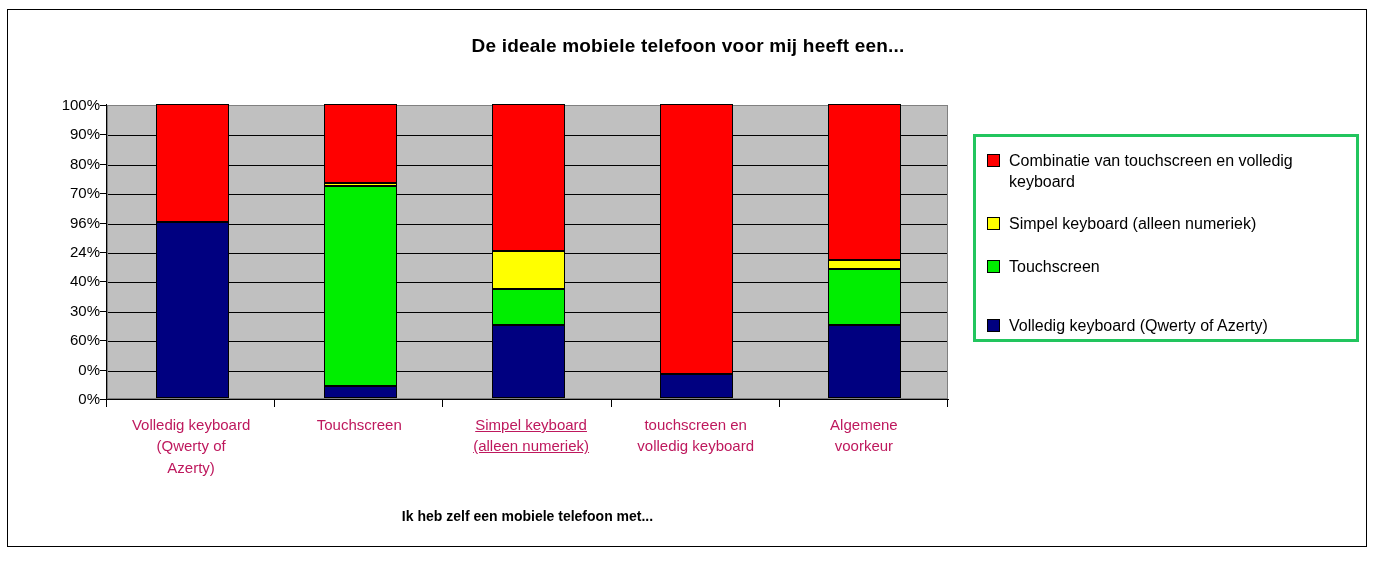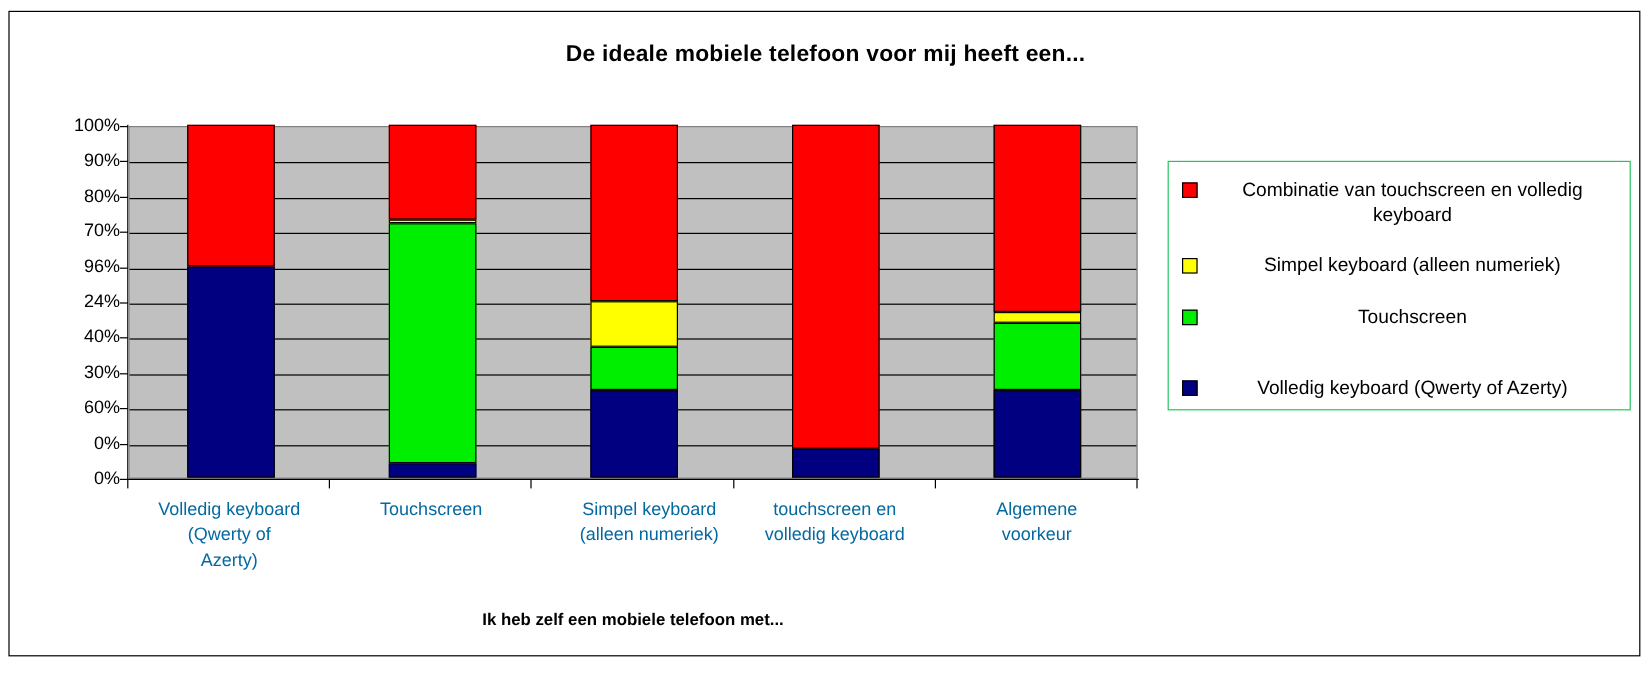--- a/index.html
+++ b/index.html
@@ -101,21 +101,21 @@
     top: 390px;
     width: 1px;
     height: 7px;
     background: #000000;
   }
   .cat-label {
     position: absolute;
     top: 404px;
     text-align: center;
     font-size: 15px;
-    color: #0369a1;
+    color: #be185d;
     line-height: 1.43;
   }
 
   #x-axis-title {
     position: absolute;
     left: 99px;
     top: 498px;
     width: 841px;
     text-align: center;
     font-size: 14px;
@@ -137,24 +137,23 @@
     box-sizing: border-box;
   }
 
   
   #legend {
     position: absolute;
     left: 965px;     
     top: 124px;      
     width: 386px;
     height: 208px;
-    border: 1px solid #22c55e;
+    border: 3px solid #22c55e;
     background: #ffffff;
     box-sizing: border-box;
-    text-align: center;
   }
   .legend-item {
     position: absolute;
     left: 11px;
     display: flex;
     align-items: flex-start;
   }
   .legend-swatch {
     width: 13px;
     height: 13px;
@@ -259,21 +258,21 @@
     </div>
   <div id="x-cat-labels">
       <div class="cat-label" style="left: 99px; width: 168.2px;">
         <div>Volledig keyboard</div>
         <div>(Qwerty of</div>
         <div>Azerty)</div>
       </div>
       <div class="cat-label" style="left: 267.2px; width: 168.2px;">
         <div>Touchscreen</div>
       </div>
-      <div class="cat-label" style="left: 449px; width: 168.2px;">
+      <div class="cat-label" style="left: 439px; width: 168.2px; text-decoration: underline;">
         <div>Simpel keyboard</div>
         <div>(alleen numeriek)</div>
       </div>
       <div class="cat-label" style="left: 603.6px; width: 168.2px;">
         <div>touchscreen en</div>
         <div>volledig keyboard</div>
       </div>
       <div class="cat-label" style="left: 771.8px; width: 168.2px;">
         <div>Algemene</div>
         <div>voorkeur</div>

